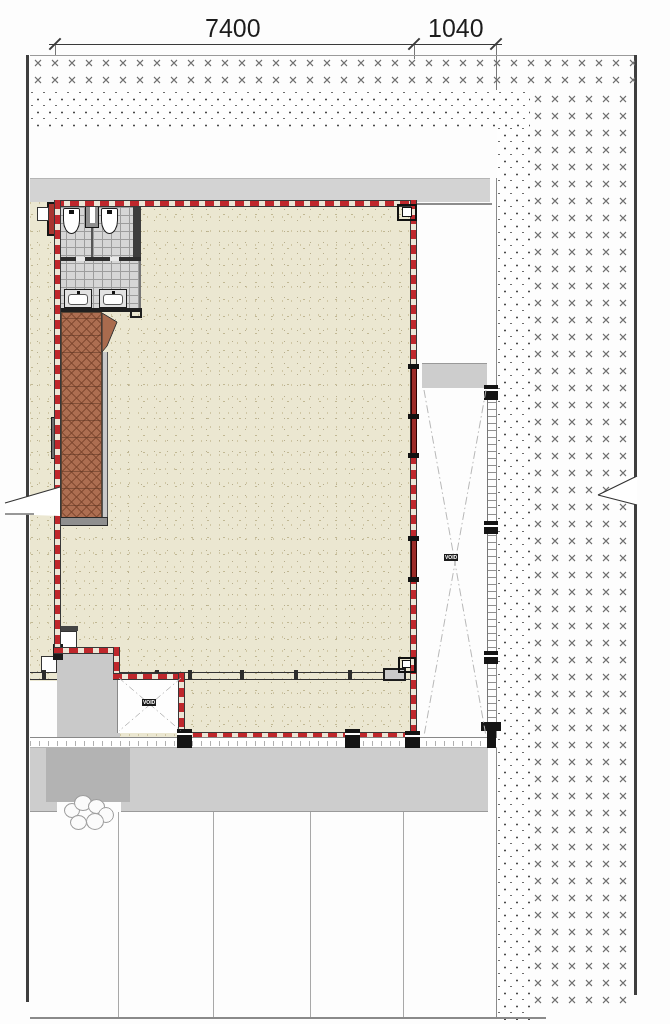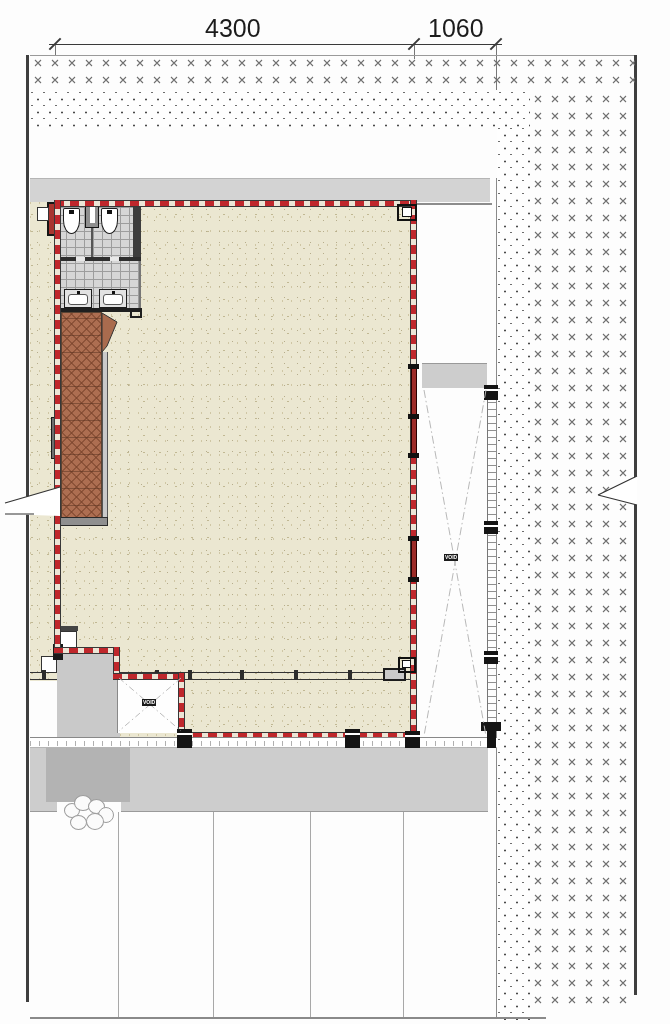--- a/index.html
+++ b/index.html
@@ -41,22 +41,22 @@
   .sk{position:absolute;width:28px;height:19px;background:#e2e2e2;border:1.5px solid #1c1c1c;box-sizing:border-box;}
   .skb{position:absolute;left:3px;right:3px;top:4px;height:9px;background:#fff;border:1px solid #555;border-radius:3px;}
   .skd{position:absolute;left:50%;top:1px;width:3px;height:2.5px;margin-left:-1.5px;background:#111;}
   svg{display:block;}
 </style>
 </head>
 <body>
 
 <div id="plan">
 
-  <div class="dimlabel" style="left:205px;top:14px;">4300</div>
-  <div class="dimlabel" style="left:428px;top:14px;">1060</div>
+  <div class="dimlabel" style="left:205px;top:14px;">7400</div>
+  <div class="dimlabel" style="left:428px;top:14px;">1040</div>
   <div class="abs" style="left:49px;top:44px;width:453px;height:1px;background:#3a3a3a;"></div>
   <div class="tick" style="left:47px;top:43px;"></div>
   <div class="tick" style="left:406px;top:43px;"></div>
   <div class="tick" style="left:488px;top:43px;"></div>
   <div class="abs" style="left:55px;top:45px;width:1px;height:11px;background:#777;"></div>
   <div class="abs" style="left:414px;top:45px;width:1px;height:14px;background:#777;"></div>
   <div class="abs" style="left:496px;top:45px;width:1px;height:45px;background:#777;"></div>
 
   <div class="abs" style="left:26px;top:55px;width:2.5px;height:947px;background:#3f3f3f;"></div>
   <div class="abs" style="left:634px;top:55px;width:3px;height:940px;background:#3f3f3f;"></div>

